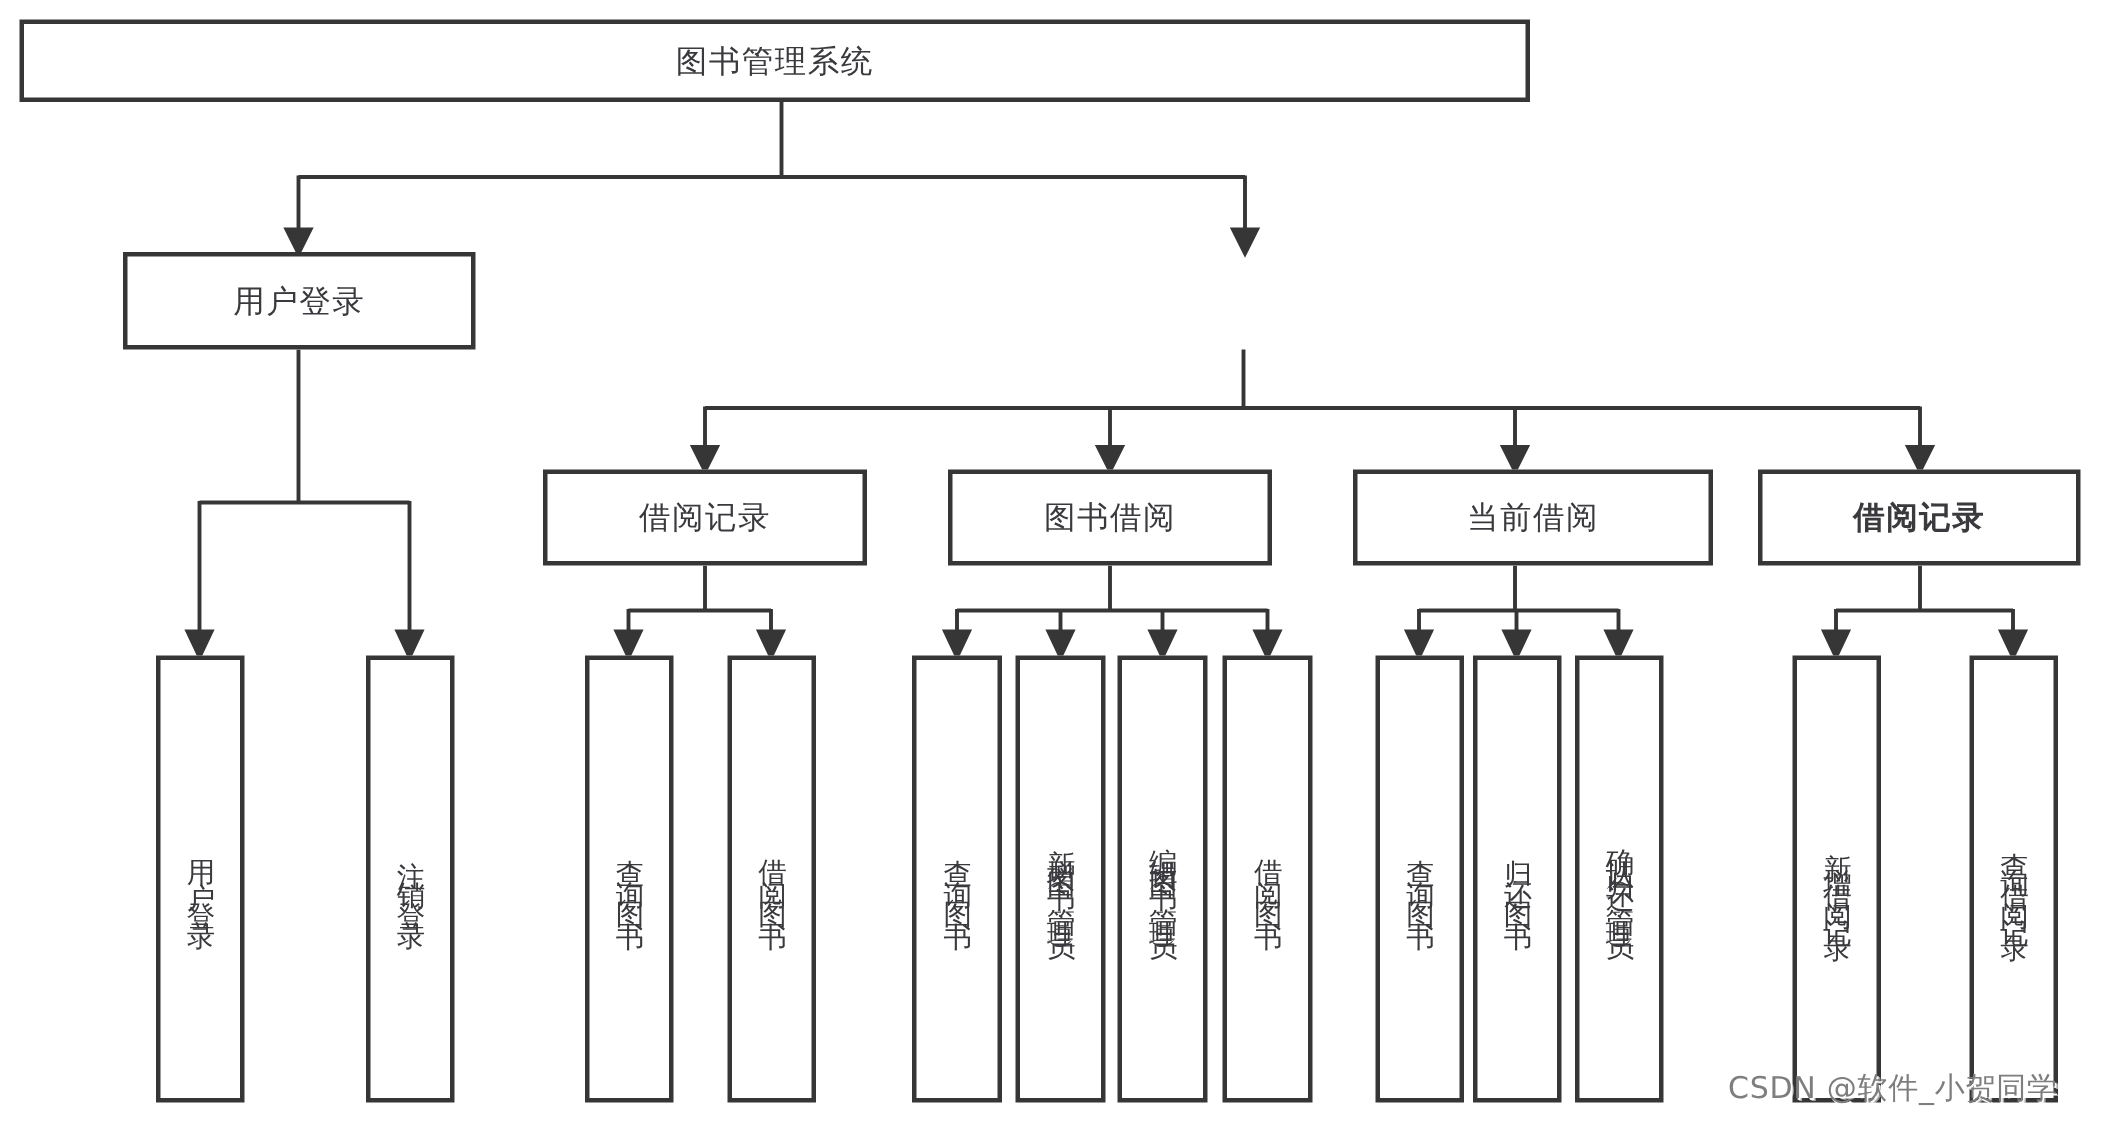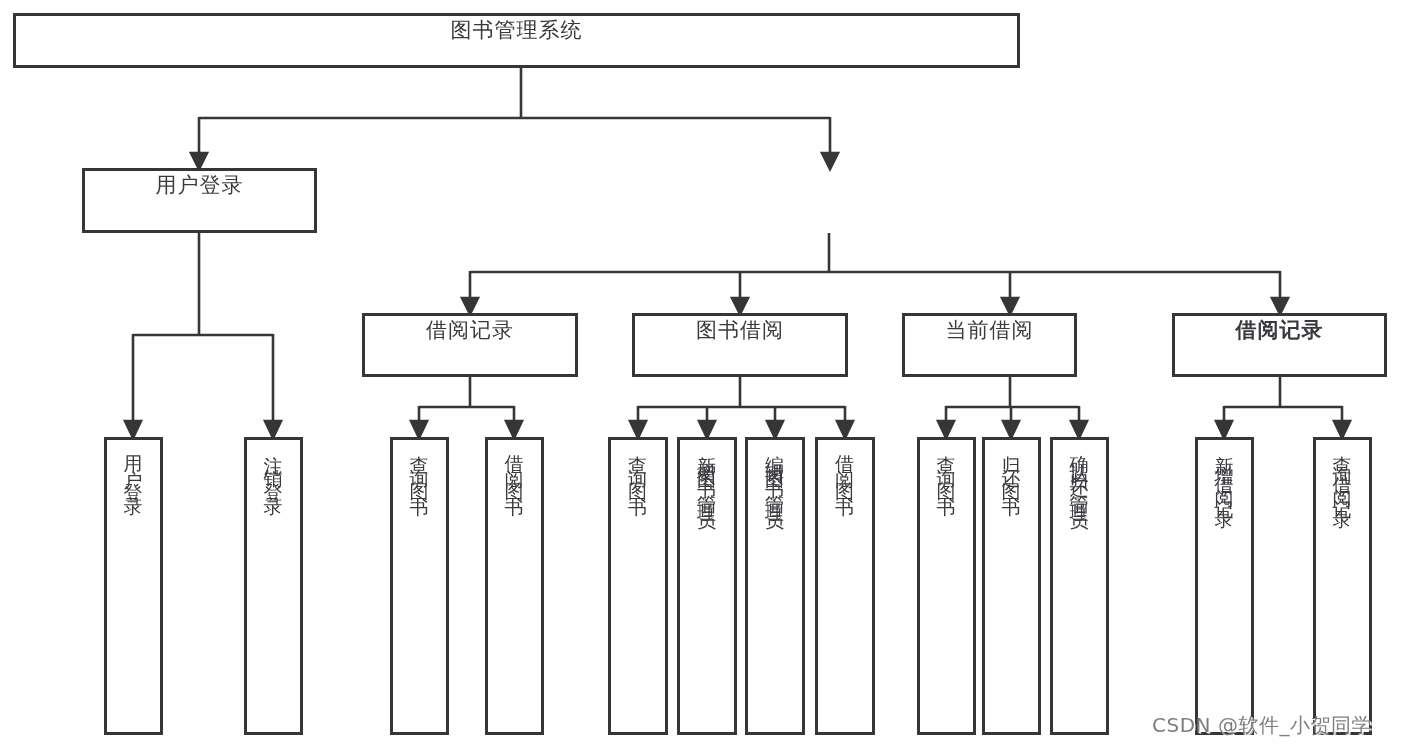--- a/index.html
+++ b/index.html
@@ -16,21 +16,21 @@
     left: 0; top: 0;
     width: 1405px; height: 747px;
     z-index: 0;
   }
   .box {
     position: absolute;
     box-sizing: border-box;
     background: #ffffff;
     border: 3px solid #363636;
     display: flex;
-    align-items: flex-start;
+    align-items: center;
     justify-content: center;
     color: #3a3a3e;
     z-index: 1;
   }
   .hbox { font-size: 21px; letter-spacing: 1px; }
   .vbox { width: 59px; top: 437px; height: 298px; }
   .vlabel {
     writing-mode: vertical-rl;
     text-orientation: mixed;
     font-size: 19px;
@@ -40,21 +40,21 @@
     white-space: nowrap;
   }
   .vbox.len6 .vlabel { letter-spacing: 11px; }
   .vbox.len9 .vlabel { letter-spacing: 8px; }
   
   .b-root          { left: 13px;   top: 13px;  width: 1007px; height: 55px; }
   .b-user-login    { left: 82px;   top: 168px; width: 235px;  height: 65px; }
   .b-book-mgmt     { left: 712px;  top: 168px; width: 235px;  height: 65px; }
   .b-new-book-rec  { left: 362px;  top: 313px; width: 216px;  height: 64px; }
   .b-book-borrow   { left: 632px;  top: 313px; width: 216px;  height: 64px; }
-  .b-current-borrow{ left: 902px;  top: 313px; width: 175px;  height: 64px; }
+  .b-current-borrow{ left: 902px;  top: 313px; width: 240px;  height: 64px; }
   .b-borrow-record { left: 1172px; top: 313px; width: 215px;  height: 64px; font-weight: bold; }
   .b-leaf-1  { left: 104px;  }
   .b-leaf-2  { left: 244px;  }
   .b-leaf-3  { left: 390px;  }
   .b-leaf-4  { left: 485px;  }
   .b-leaf-5  { left: 608px;  width: 60px; }
   .b-leaf-6  { left: 677px;  width: 60px; }
   .b-leaf-7  { left: 745px;  width: 60px; }
   .b-leaf-8  { left: 815px;  width: 60px; }
   .b-leaf-9  { left: 917px;  }

